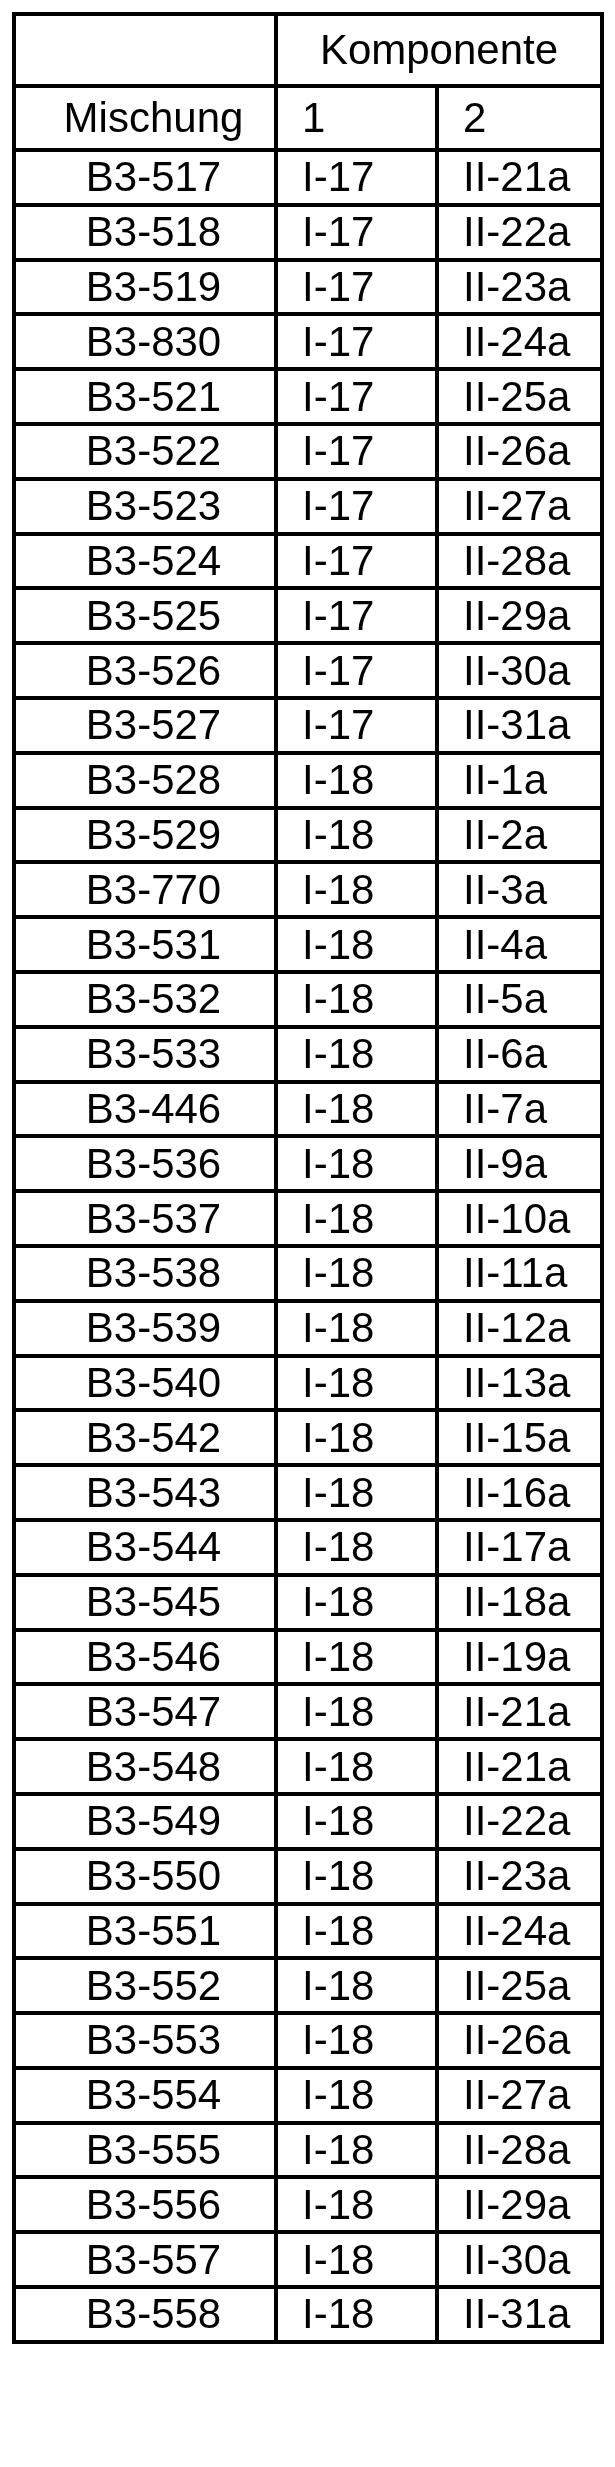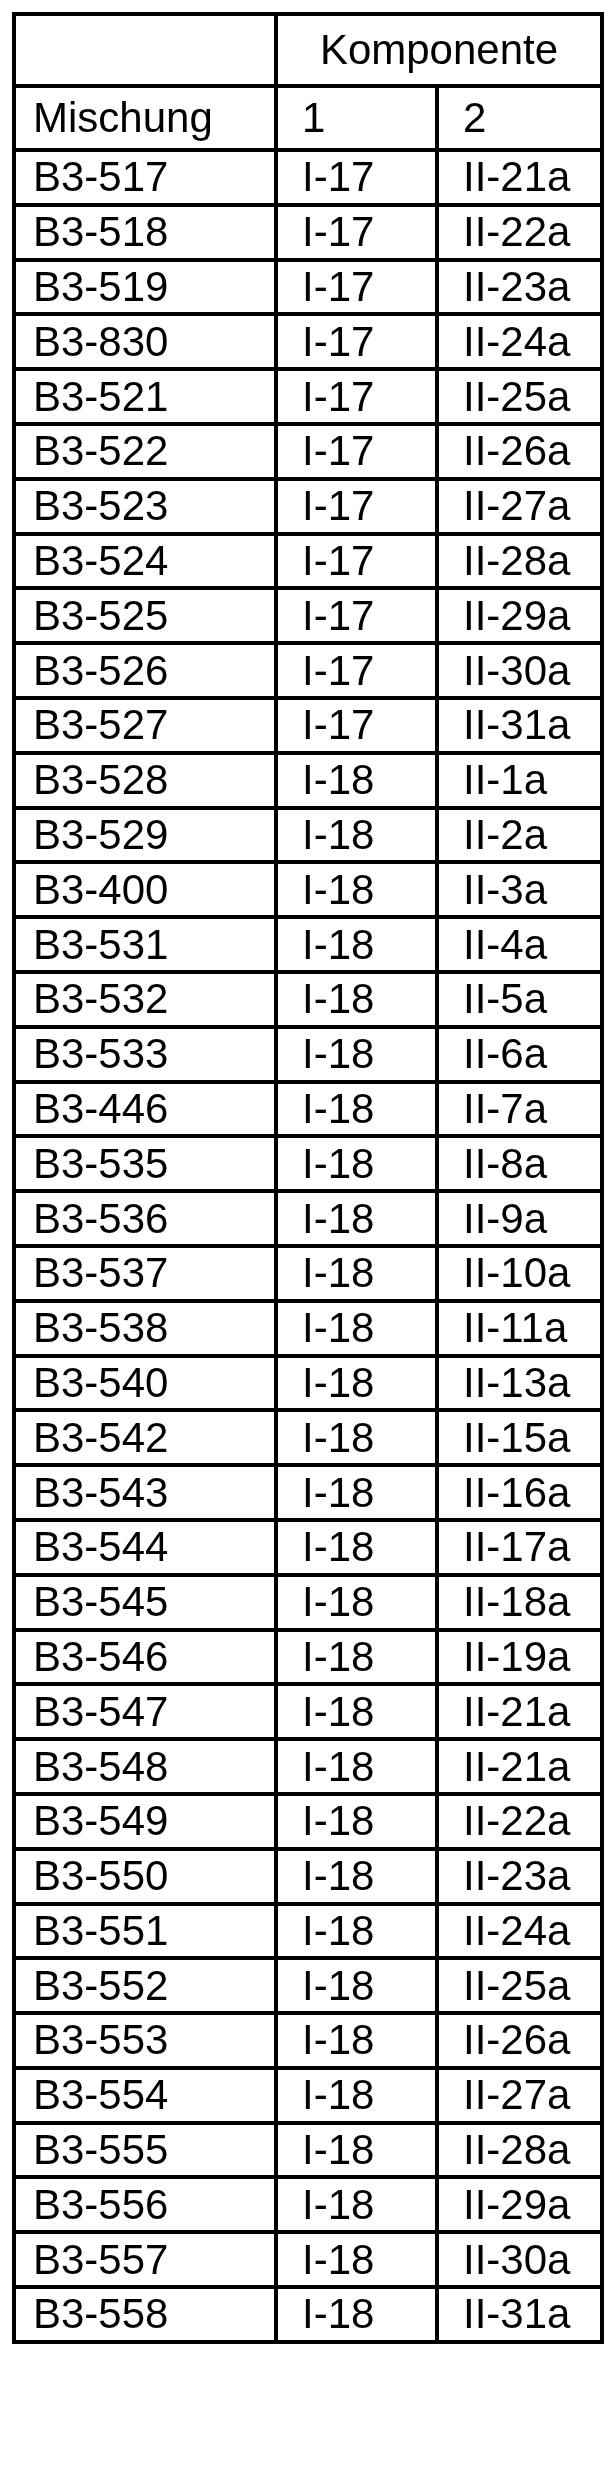--- a/index.html
+++ b/index.html
@@ -41,20 +41,21 @@
     color: #000000;
     background: #ffffff;
     text-align: left;
     vertical-align: middle;
     padding: 0 0 0 24px;
     overflow: hidden;
     white-space: nowrap;
   }
   .mix-table .first-col {
     padding-left: 17px;
+    text-align: center;
   }
   .mix-table tr.group-row th { height: 68px; }
   .mix-table tr.cols-row th  { height: 60px; }
   .mix-table tbody td        { height: 50.8px; }
 
   .mix-table th.group-header {
     text-align: center;
     padding: 0;
   }
   .mix-table th.corner-cell {
@@ -155,21 +156,21 @@
     <td>II-1a</td>
   </tr>
 
   <tr>
     <td class="first-col">B3-529</td>
     <td>I-18</td>
     <td>II-2a</td>
   </tr>
 
   <tr>
-    <td class="first-col">B3-400</td>
+    <td class="first-col">B3-770</td>
     <td>I-18</td>
     <td>II-3a</td>
   </tr>
 
   <tr>
     <td class="first-col">B3-531</td>
     <td>I-18</td>
     <td>II-4a</td>
   </tr>
 
@@ -184,44 +185,44 @@
     <td>I-18</td>
     <td>II-6a</td>
   </tr>
 
   <tr>
     <td class="first-col">B3-446</td>
     <td>I-18</td>
     <td>II-7a</td>
   </tr>
 
-  <tr>
-    <td class="first-col">B3-535</td>
-    <td>I-18</td>
-    <td>II-8a</td>
-  </tr>
 
   <tr>
     <td class="first-col">B3-536</td>
     <td>I-18</td>
     <td>II-9a</td>
   </tr>
 
   <tr>
     <td class="first-col">B3-537</td>
     <td>I-18</td>
     <td>II-10a</td>
   </tr>
 
   <tr>
     <td class="first-col">B3-538</td>
     <td>I-18</td>
     <td>II-11a</td>
   </tr>
 
+  <tr>
+    <td class="first-col">B3-539</td>
+    <td>I-18</td>
+    <td>II-12a</td>
+  </tr>
 
   <tr>
     <td class="first-col">B3-540</td>
     <td>I-18</td>
     <td>II-13a</td>
   </tr>
 
 
   <tr>
     <td class="first-col">B3-542</td>

